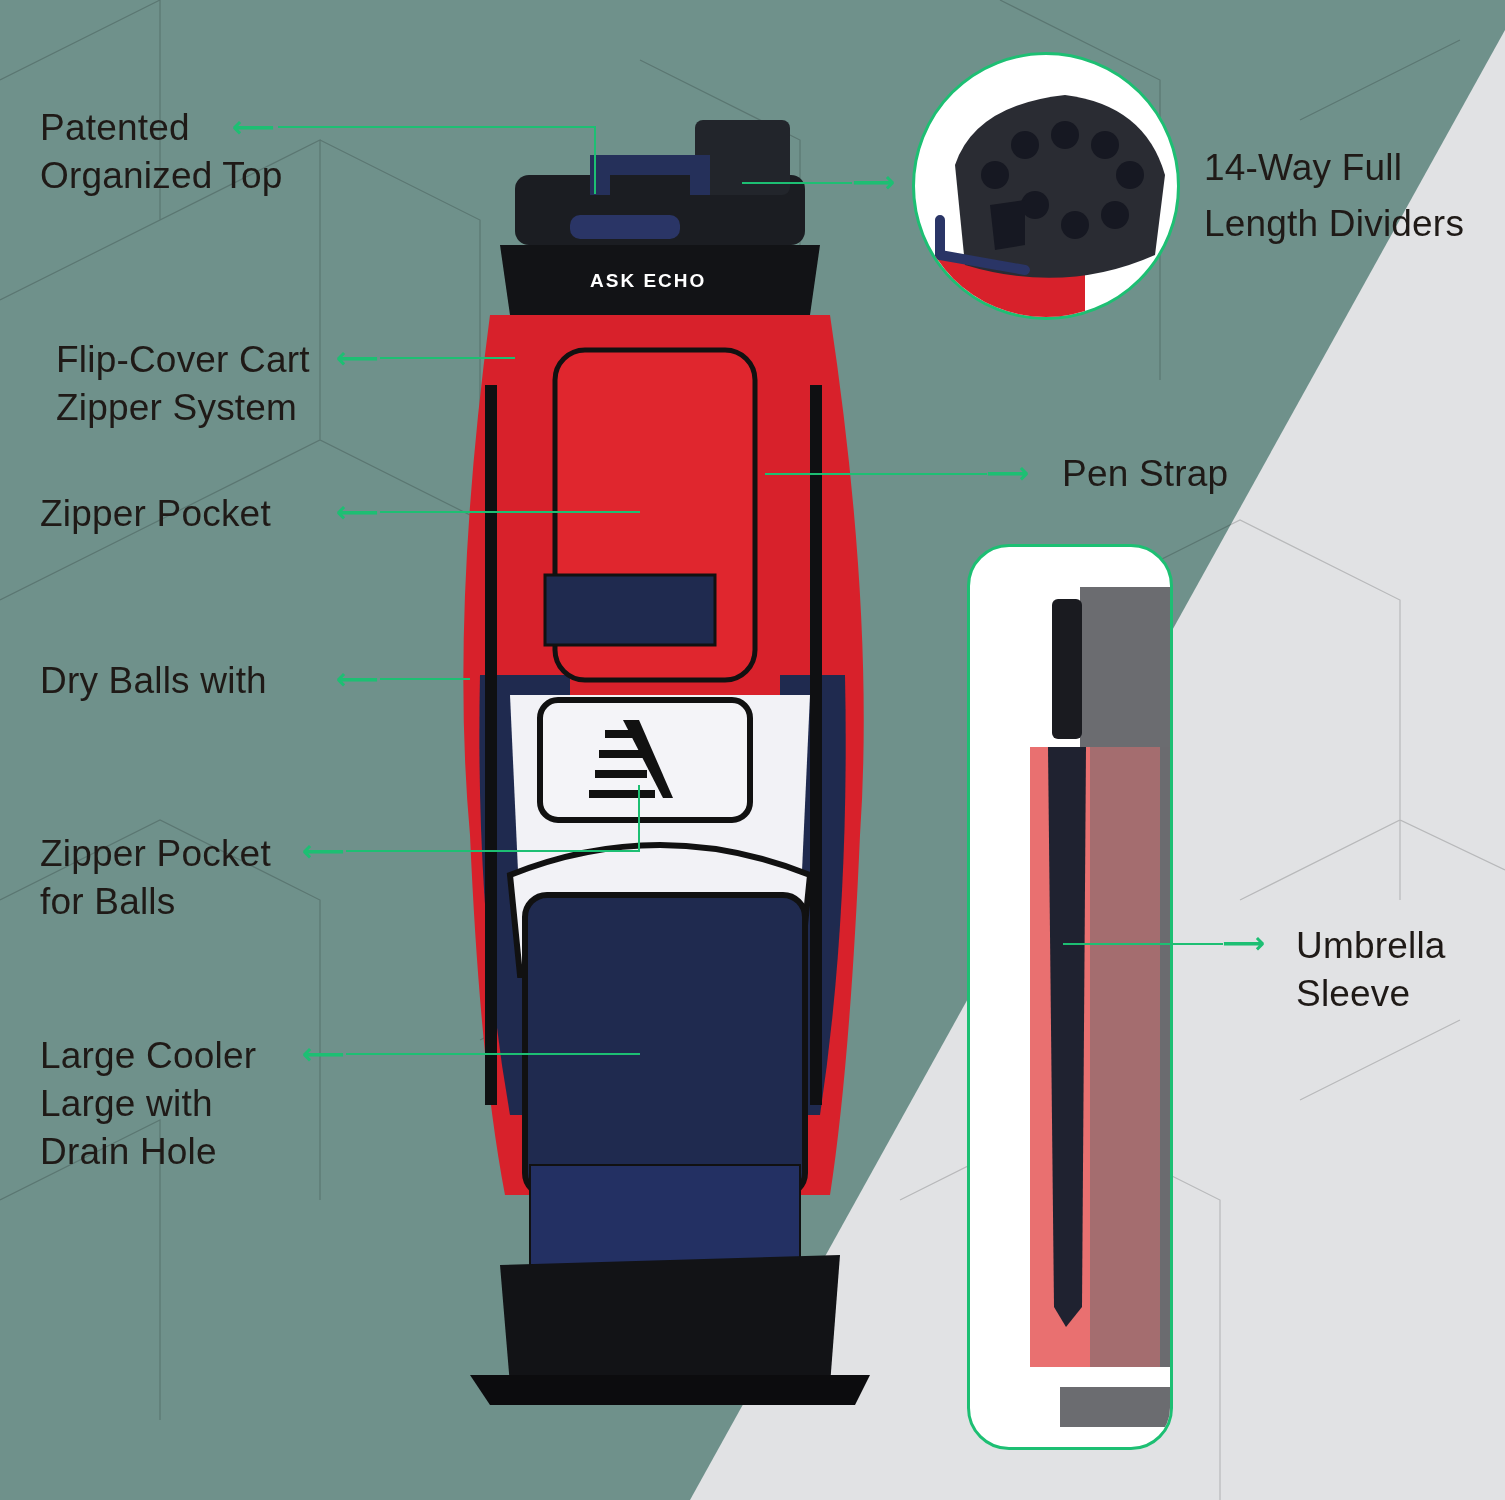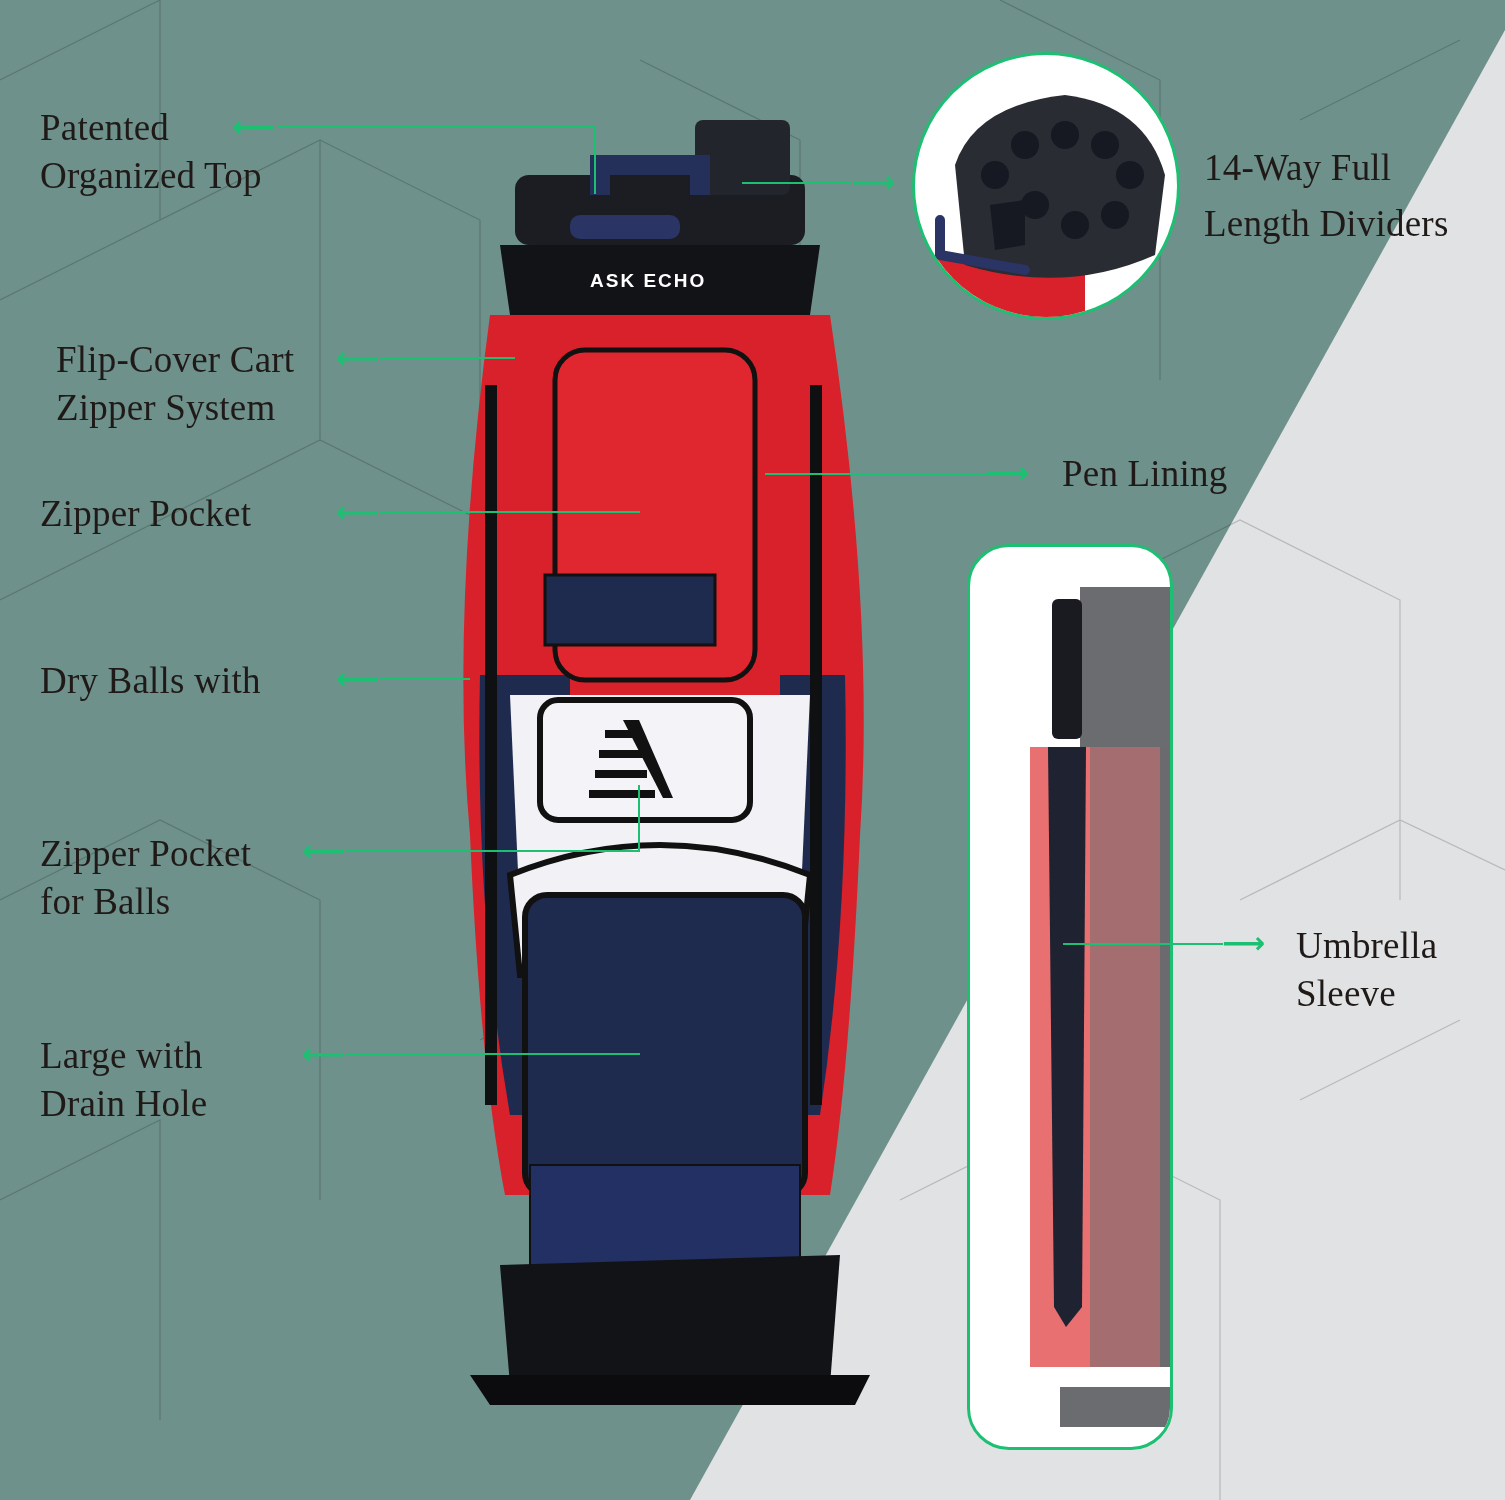--- a/index.html
+++ b/index.html
@@ -1,21 +1,21 @@
 <!DOCTYPE html>
 <html><head>
 <meta charset="utf-8">
 <style>
   html, body { margin:0; padding:0; }
   body { width:1505px; height:1500px; position:relative; overflow:hidden;
          font-family:"Liberation Sans", "DejaVu Sans", sans-serif; background:#e1e2e4; }
   .bg-teal { position:absolute; inset:0; background:#6f918b;
              clip-path:polygon(0 0, 1505px 0, 1505px 30px, 690px 1500px, 0 1500px); }
   .pattern { position:absolute; inset:0; opacity:.18; }
-  .label { position:absolute; color:#1f1a17; font-size:37px; line-height:48px; font-weight:500; letter-spacing:0.2px;font-family:Liberation Serif, serif; }
+  .label { position:absolute; color:#1f1a17; font-size:37px; line-height:48px; font-weight:500; letter-spacing:0.2px; }
   .label span { display:block; }
   .callout { position:absolute; height:2px; background:#1dbf73; }
   .vline { position:absolute; width:2px; background:#1dbf73; }
   .arrow { position:absolute; color:#1dbf73; font-size:30px; line-height:30px; font-weight:bold; }
   
   .bag { position:absolute; left:430px; top:115px; width:470px; height:1290px; }
   .circle { position:absolute; left:912px; top:52px; width:262px; height:262px; border-radius:50%;
             border:3px solid #1dbf73; background:#fff; overflow:hidden; }
   .card { position:absolute; left:967px; top:544px; width:200px; height:900px; border-radius:42px;
           border:3px solid #1dbf73; background:#fff; overflow:hidden; }
@@ -129,37 +129,38 @@
 
 <div class="label" style="left:40px; top:830px">
   <span>Zipper Pocket</span>
     <span>for Balls</span>
 </div>
 <div class="arrow" style="left:302px; top:836px">⟵</div>
 <div class="callout" style="left:346px; top:850px; width:294px"></div>
 <div class="vline" style="left:638px; top:785px; height:67px"></div>
 
 <div class="label" style="left:40px; top:1032px">
+  <span>Large Cooler</span>
     <span>Large with</span>
     <span>Drain Hole</span>
 </div>
 <div class="arrow" style="left:302px; top:1039px">⟵</div>
 <div class="callout" style="left:346px; top:1053px; width:294px"></div>
 
 <div class="callout" style="left:742px; top:182px; width:110px"></div>
 <div class="arrow" style="left:852px; top:167px">⟶</div>
 <div class="label" style="left:1204px; top:140px; line-height:56px">
   <span>14-Way Full</span>
     <span>Length Dividers</span>
 </div>
 
 <div class="callout" style="left:765px; top:473px; width:222px"></div>
 <div class="arrow" style="left:986px; top:458px">⟶</div>
 <div class="label" style="left:1062px; top:450px">
-  <span>Pen Lining</span>
+  <span>Pen Strap</span>
 </div>
 
 <div class="callout" style="left:1063px; top:943px; width:160px"></div>
 <div class="arrow" style="left:1222px; top:928px">⟶</div>
 <div class="label" style="left:1296px; top:922px">
   <span>Umbrella</span>
     <span>Sleeve</span>
 </div>
 
 </body></html>

